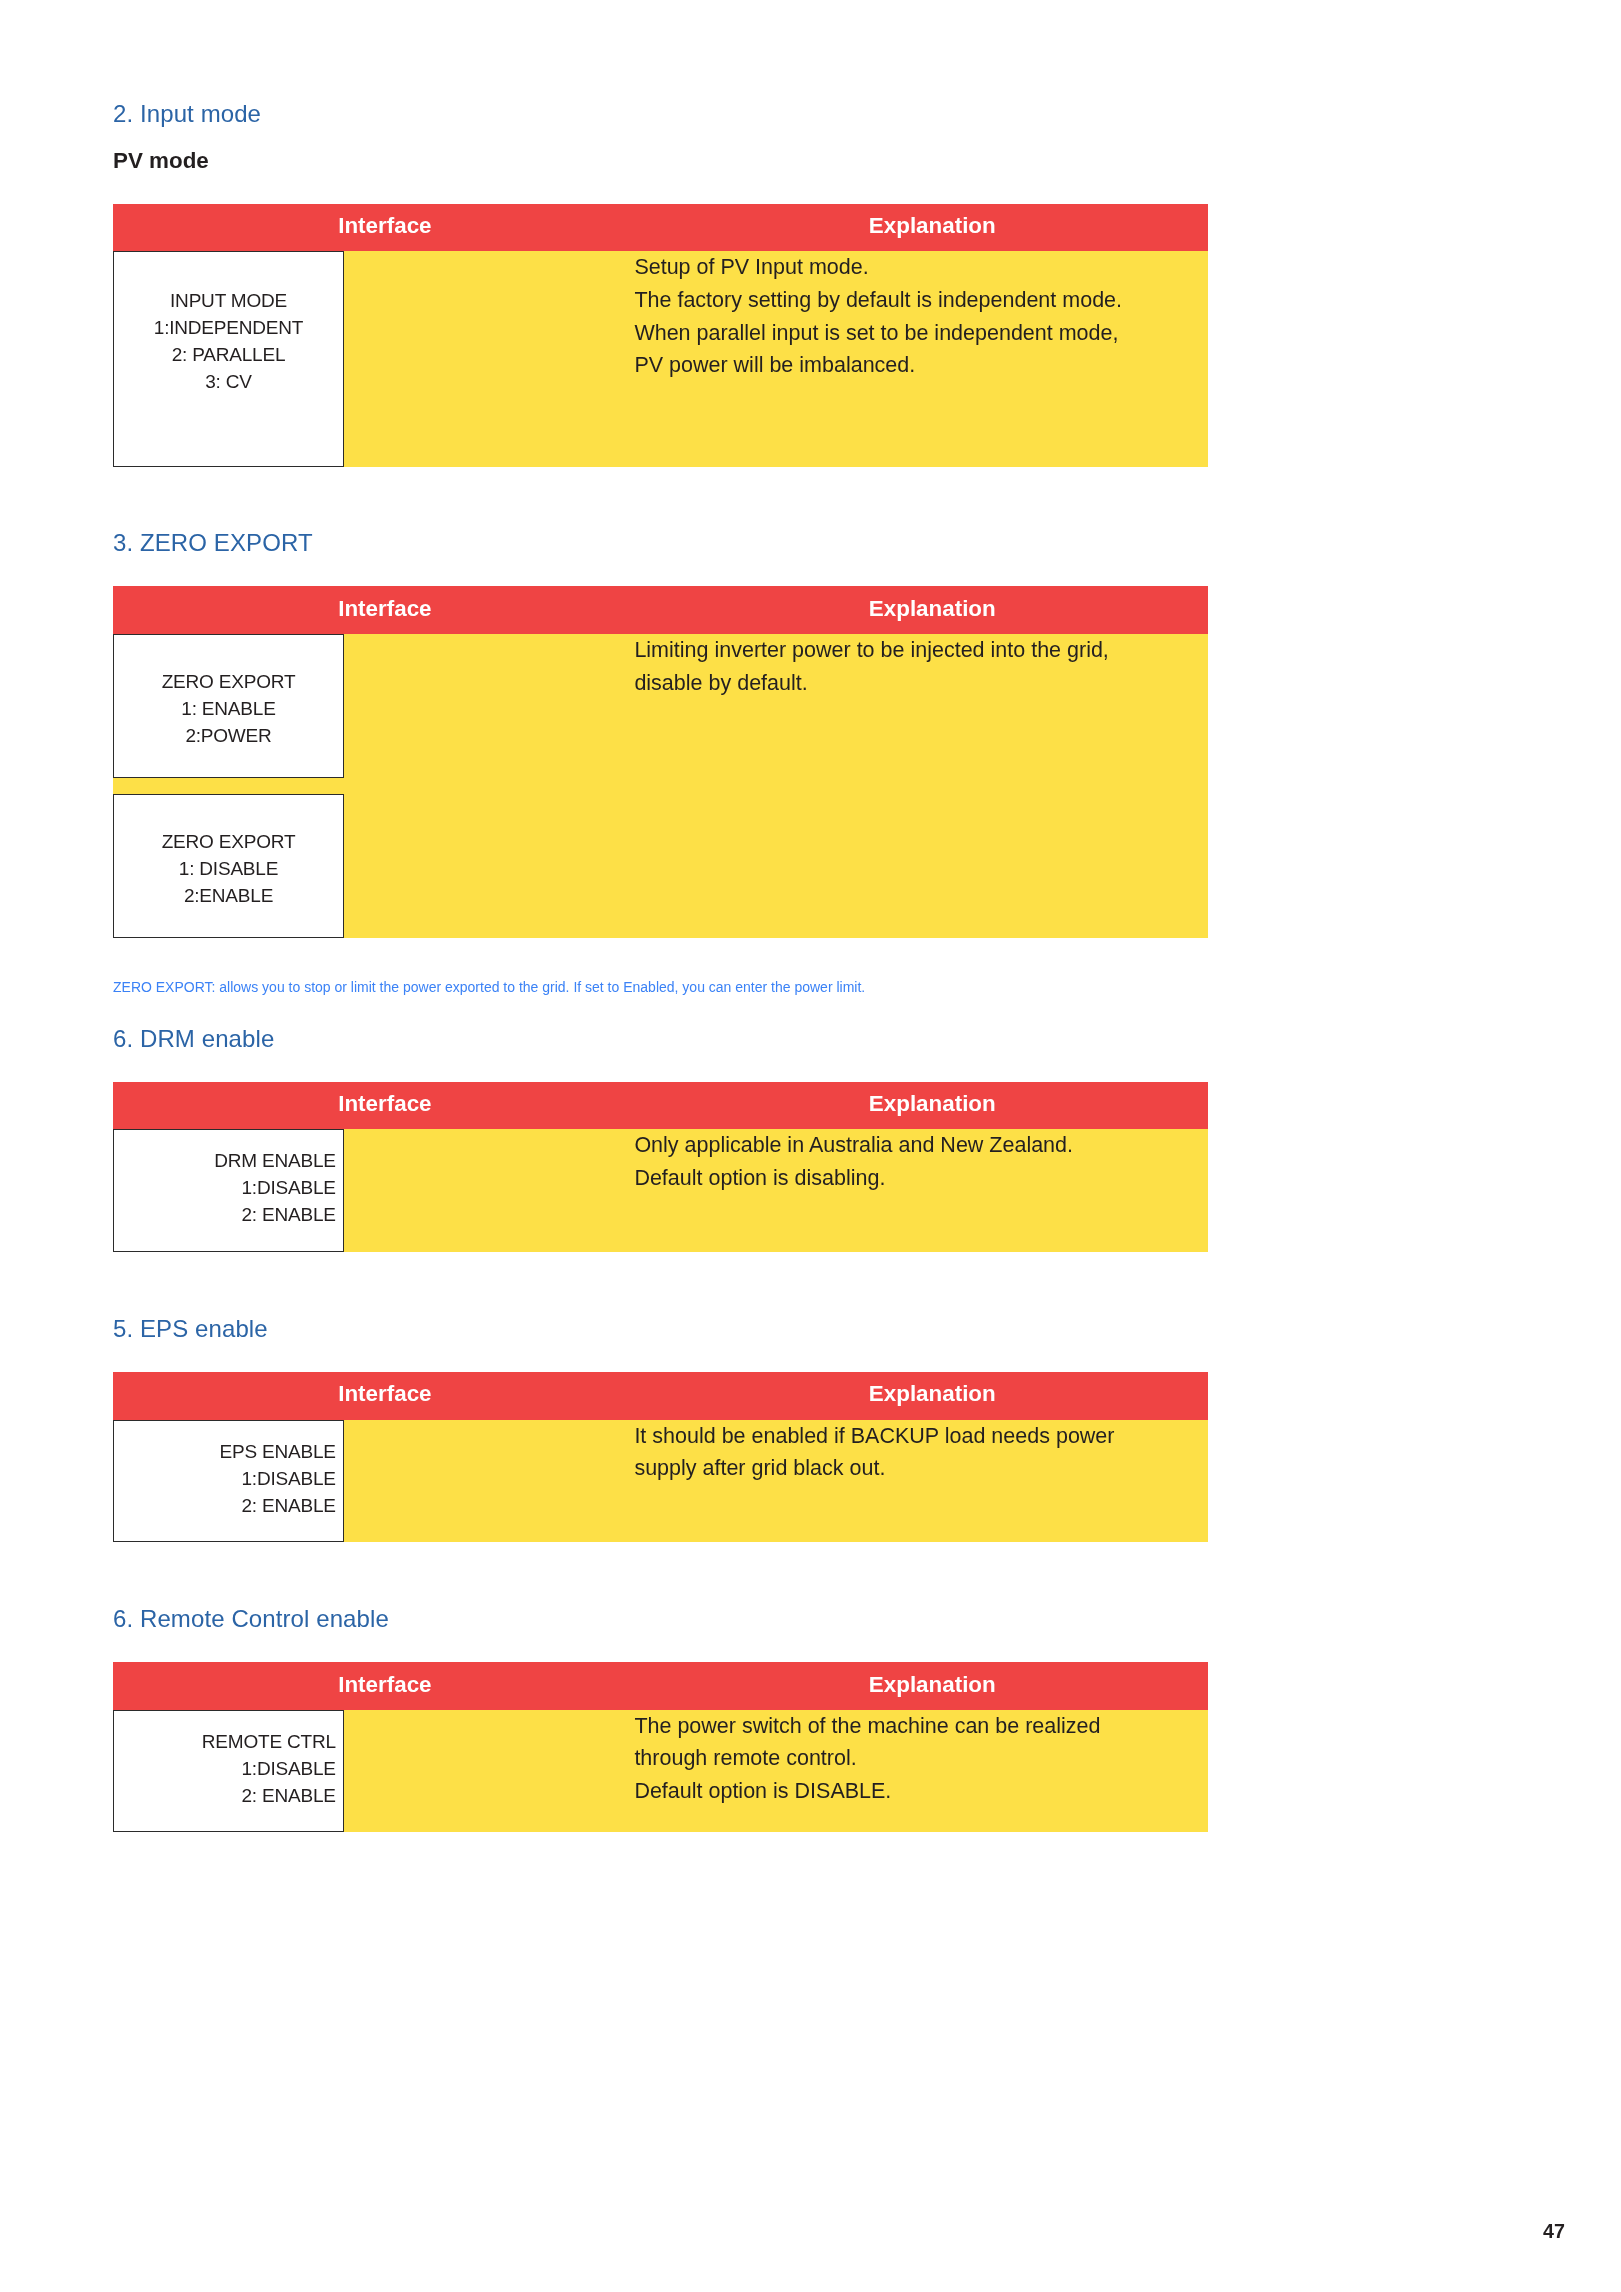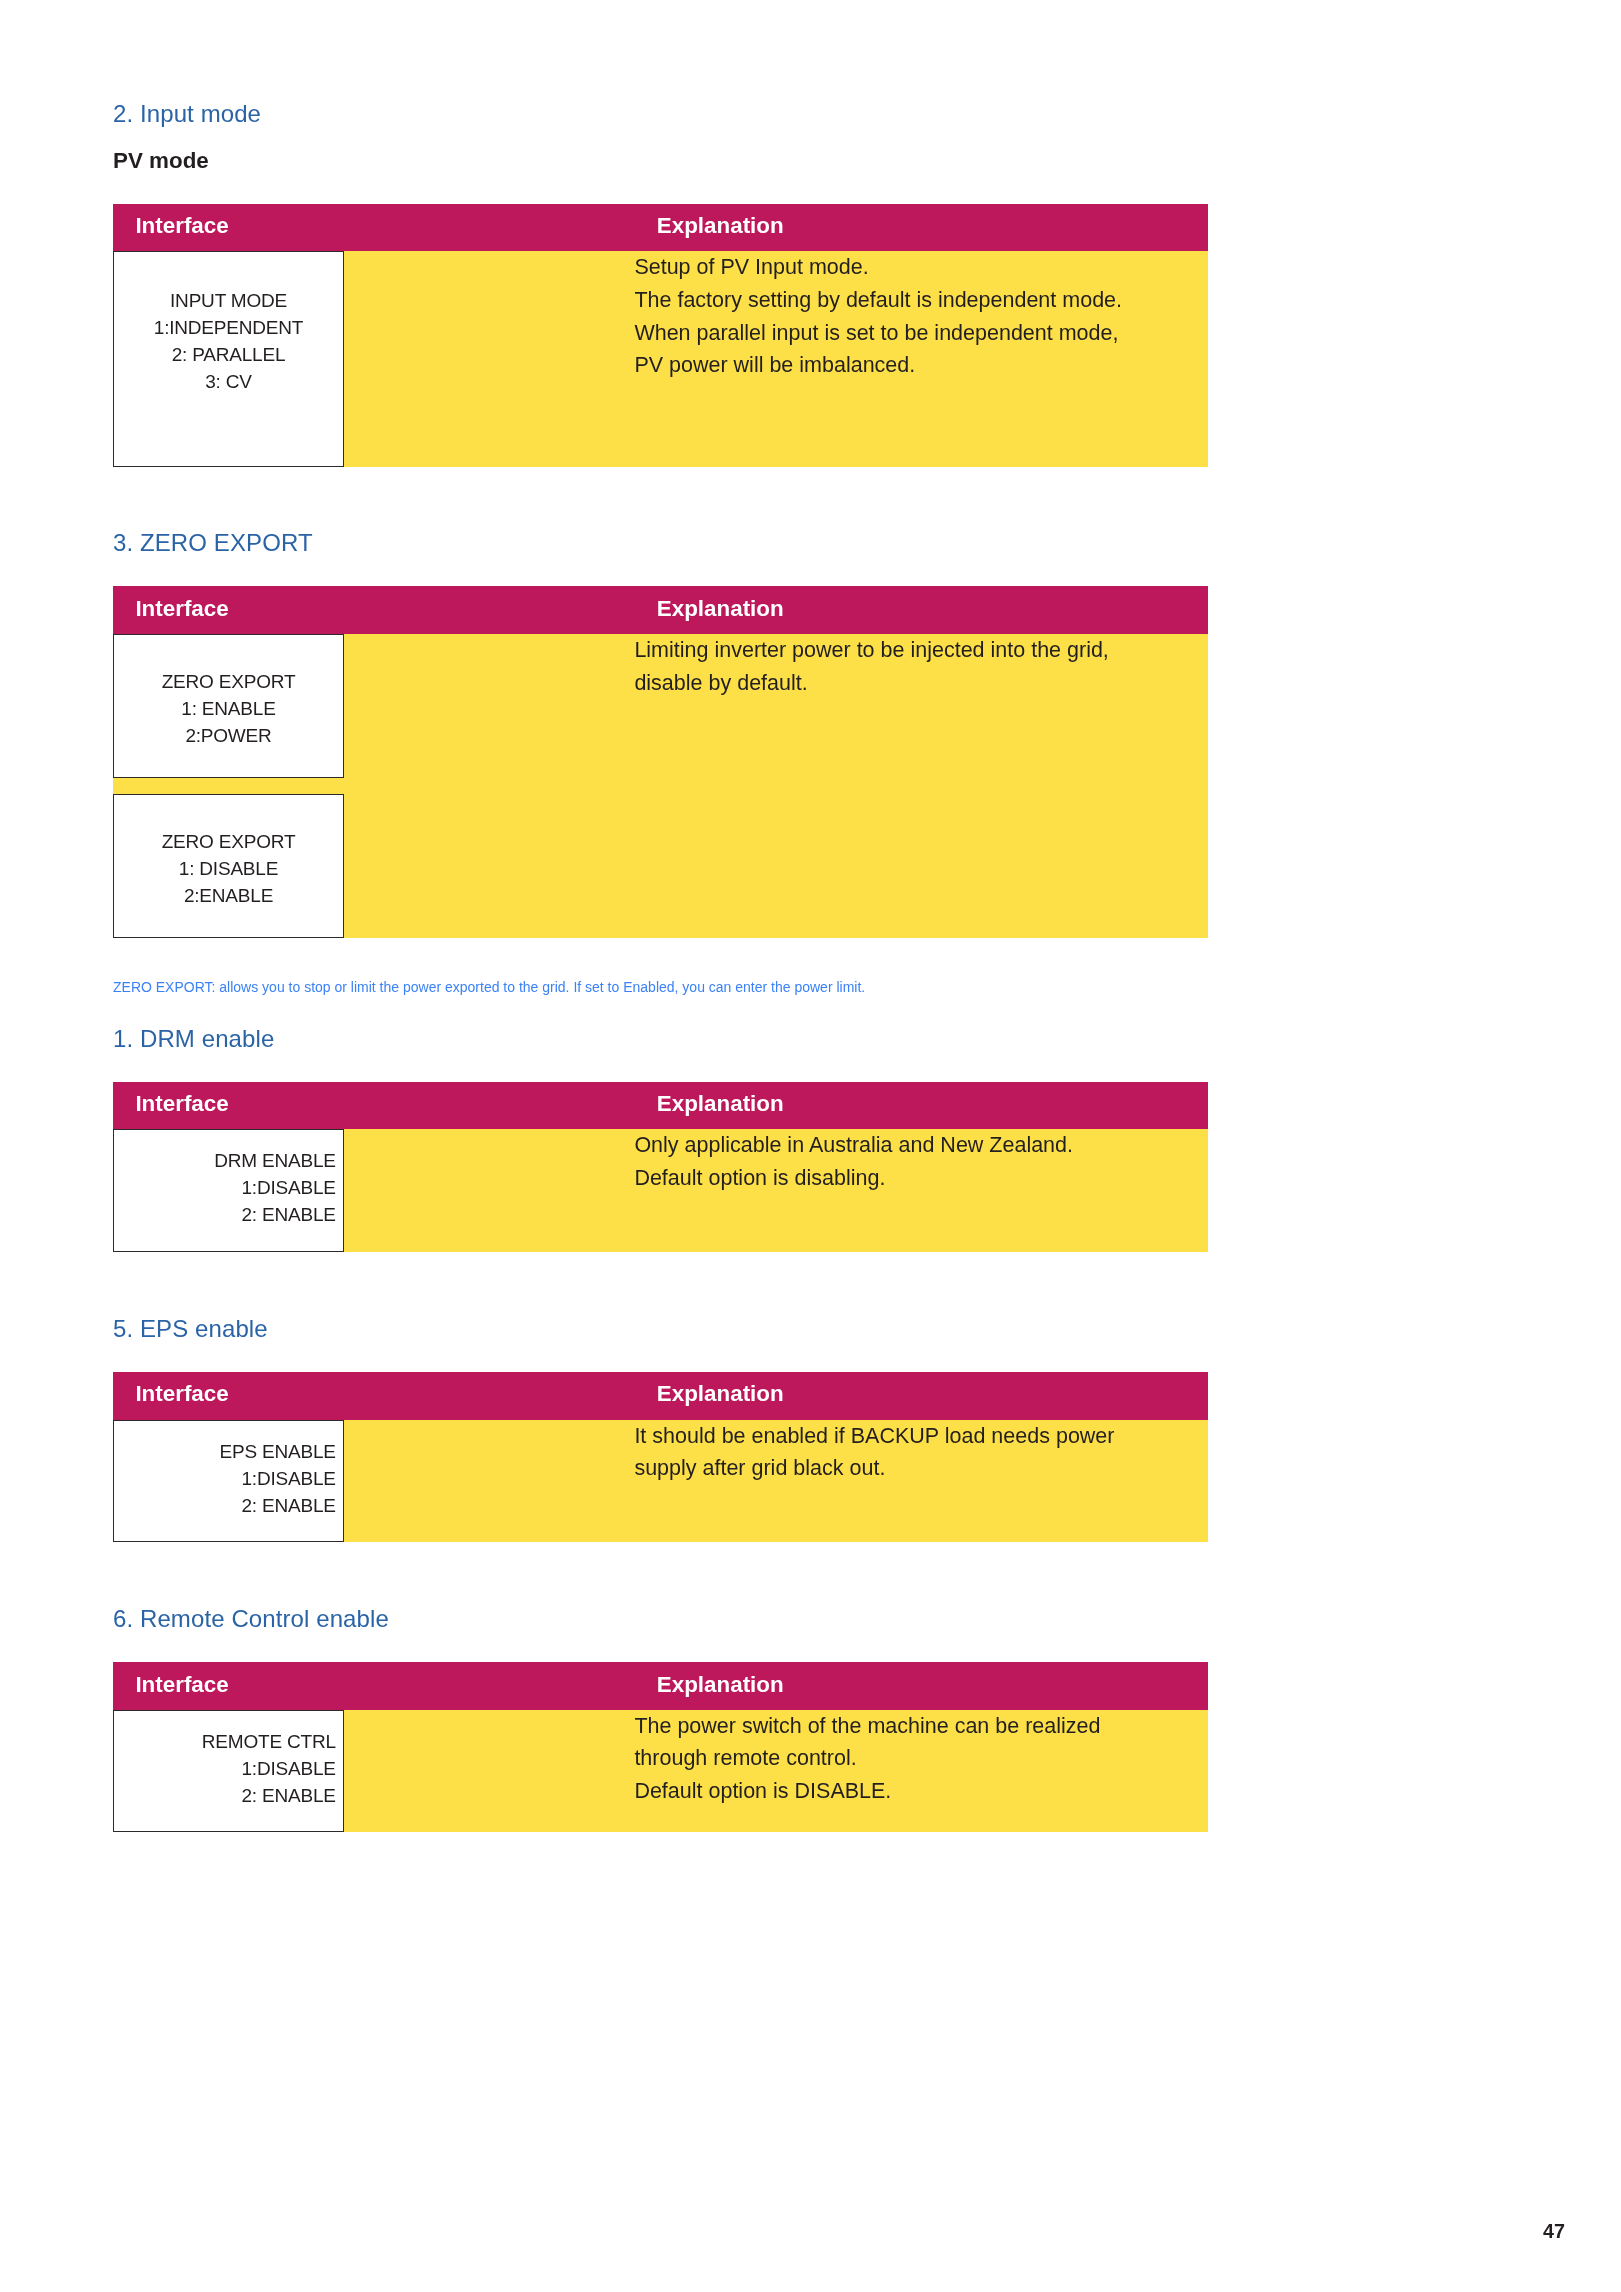--- a/index.html
+++ b/index.html
@@ -50,25 +50,25 @@
     font-family: "Liberation Sans", sans-serif;
   }
 
   
   .tbl {
     width: 1050px;
     border-collapse: collapse;
     table-layout: fixed;
   }
   .tbl .hdr-row th {
-    background: #be185d;
+    background: #ef4444;
     color: #ffffff;
     font-weight: bold;
     font-size: 22.4px;
-    text-align: left;
+    text-align: center;
     padding: 10.7px 0 12.5px 22.4px;
     line-height: 1.1;
     font-family: "Liberation Sans", sans-serif;
   }
   .col-iface { width: 499px; }
   .col-expl  { width: 551px; }
 
   .tbl .body-row td {
     background: #fde047;
     vertical-align: top;
@@ -194,21 +194,21 @@
           <span class="expl-line">disable by default.</span>
         </td>
       </tr>
     </tbody>
       </table>
 
     <div style="height:39px"></div>
     <div class="body-para">ZERO EXPORT: allows you to stop or limit the power exported to the grid. If set to Enabled, you can enter the power limit.</div>
 
     <div style="height:27px"></div>
-    <div class="sec-heading">1. DRM enable</div>
+    <div class="sec-heading">6. DRM enable</div>
 
     <div style="height:29.6px"></div>
     <table class="tbl">
       <tbody>
           <tr class="hdr-row">
         <th class="col-iface">Interface</th>
         <th class="col-expl">Explanation</th>
       </tr>
       <tr class="body-row">
         <td class="cell-iface">

